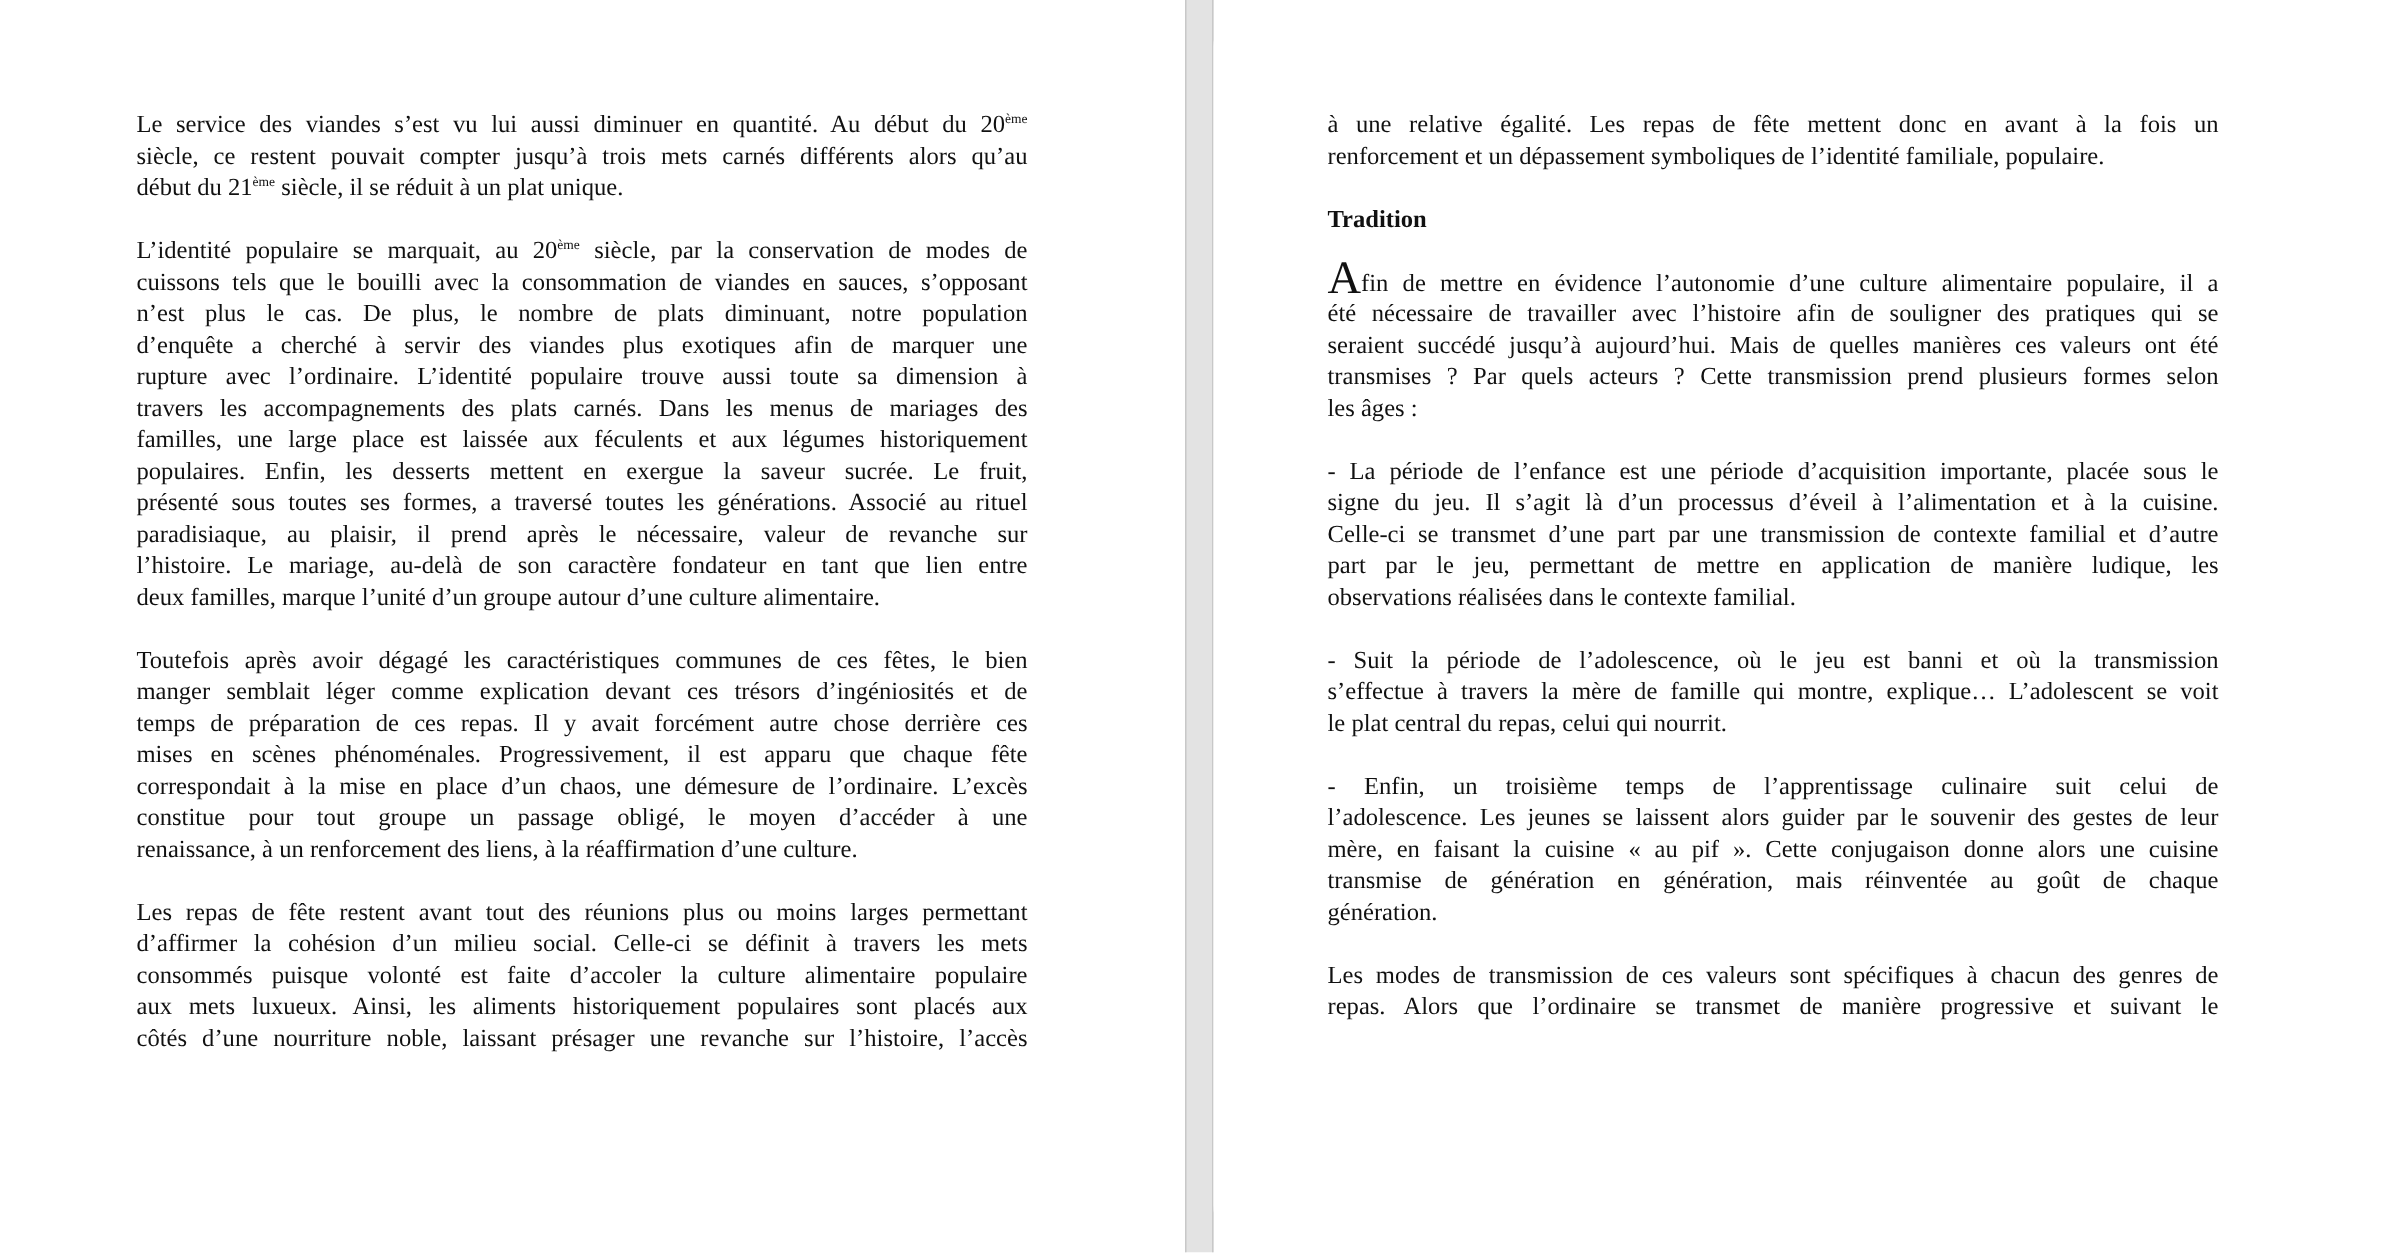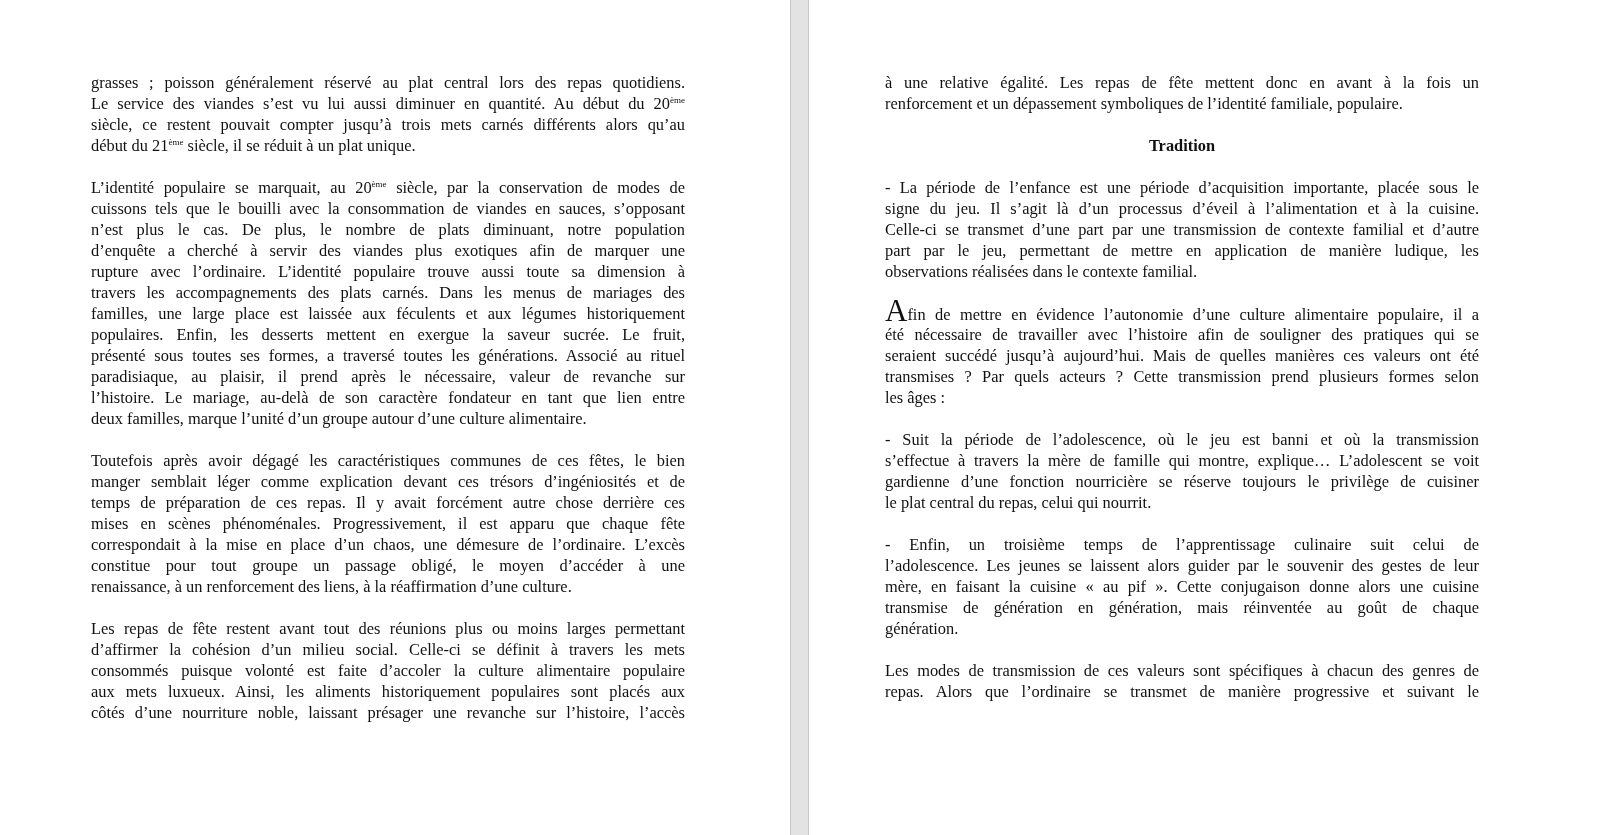--- a/index.html
+++ b/index.html
@@ -27,30 +27,29 @@
   }
   #page-left .col { left:91px; }
   #page-right .col { left:76px; }
   .para { margin:0 0 21px 0; }
   .line {
     display:block; height:21px; white-space:nowrap;
     text-align:justify; text-align-last:justify;
   }
   .line.last { text-align-last:left; }
   sup { font-size:9px; vertical-align:6px; line-height:0; }
-  .heading { font-weight:bold; height:21px; margin:0 0 21px 0; white-space:nowrap;text-align:center; }
+  .heading { font-weight:bold; height:21px; margin:0 0 21px 0; white-space:nowrap; }
   .dropcap { font-size:31px; line-height:16px; vertical-align:-1px; }
 </style>
 </head>
 <body>
 
 <div class="page" id="page-left">
   <div class="col">
     <div class="para">
-      <span class="line">grasses ; poisson généralement réservé au plat central lors des repas quotidiens.</span>
       <span class="line"><span>Le service des viandes s’est vu lui aussi diminuer en quantité. Au début du 20</span><sup>ème</sup></span>
       <span class="line">siècle, ce restent pouvait compter jusqu’à trois mets carnés différents alors qu’au</span>
       <span class="line last"><span>début du 21</span><sup>ème</sup> <span>siècle, il se réduit à un plat unique.</span></span>
     </div>
 
     <div class="para">
       <span class="line"><span>L’identité populaire se marquait, au 20</span><sup>ème</sup> <span>siècle, par la conservation de modes de</span></span>
       <span class="line">cuissons tels que le bouilli avec la consommation de viandes en sauces, s’opposant</span>
       <span class="line">n’est plus le cas. De plus, le nombre de plats diminuant, notre population</span>
       <span class="line">d’enquête a cherché à servir des viandes plus exotiques afin de marquer une</span>
@@ -88,40 +87,39 @@
 
 <div class="page" id="page-right">
   <div class="col">
     <div class="para">
       <span class="line">à une relative égalité. Les repas de fête mettent donc en avant à la fois un</span>
       <span class="line last">renforcement et un dépassement symboliques de l’identité familiale, populaire.</span>
     </div>
 
     <div class="heading">Tradition</div>
 
-    <div class="para">
-      <span class="line">- La période de l’enfance est une période d’acquisition importante, placée sous le</span>
-      <span class="line">signe du jeu. Il s’agit là d’un processus d’éveil à l’alimentation et à la cuisine.</span>
-      <span class="line">Celle-ci se transmet d’une part par une transmission de contexte familial et d’autre</span>
-      <span class="line">part par le jeu, permettant de mettre en application de manière ludique, les</span>
-      <span class="line last">observations réalisées dans le contexte familial.</span>
-    </div>
-
     <div class="para" style="margin-top:5px;">
       <span class="line"><span class="dropcap">A</span><span>fin de mettre en évidence l’autonomie d’une culture alimentaire populaire, il a</span></span>
       <span class="line">été nécessaire de travailler avec l’histoire afin de souligner des pratiques qui se</span>
       <span class="line">seraient succédé jusqu’à aujourd’hui. Mais de quelles manières ces valeurs ont été</span>
       <span class="line">transmises ? Par quels acteurs ? Cette transmission prend plusieurs formes selon</span>
       <span class="line last">les âges :</span>
     </div>
 
     <div class="para">
+      <span class="line">- La période de l’enfance est une période d’acquisition importante, placée sous le</span>
+      <span class="line">signe du jeu. Il s’agit là d’un processus d’éveil à l’alimentation et à la cuisine.</span>
+      <span class="line">Celle-ci se transmet d’une part par une transmission de contexte familial et d’autre</span>
+      <span class="line">part par le jeu, permettant de mettre en application de manière ludique, les</span>
+      <span class="line last">observations réalisées dans le contexte familial.</span>
+    </div>
+
+    <div class="para">
       <span class="line">- Suit la période de l’adolescence, où le jeu est banni et où la transmission</span>
       <span class="line">s’effectue à travers la mère de famille qui montre, explique… L’adolescent se voit</span>
-      <span class="line">gardienne d’une fonction nourricière se réserve toujours le privilège de cuisiner</span>
       <span class="line last">le plat central du repas, celui qui nourrit.</span>
     </div>
 
     <div class="para">
       <span class="line">- Enfin, un troisième temps de l’apprentissage culinaire suit celui de</span>
       <span class="line">l’adolescence. Les jeunes se laissent alors guider par le souvenir des gestes de leur</span>
       <span class="line">mère, en faisant la cuisine « au pif ». Cette conjugaison donne alors une cuisine</span>
       <span class="line">transmise de génération en génération, mais réinventée au goût de chaque</span>
       <span class="line last">génération.</span>
     </div>

